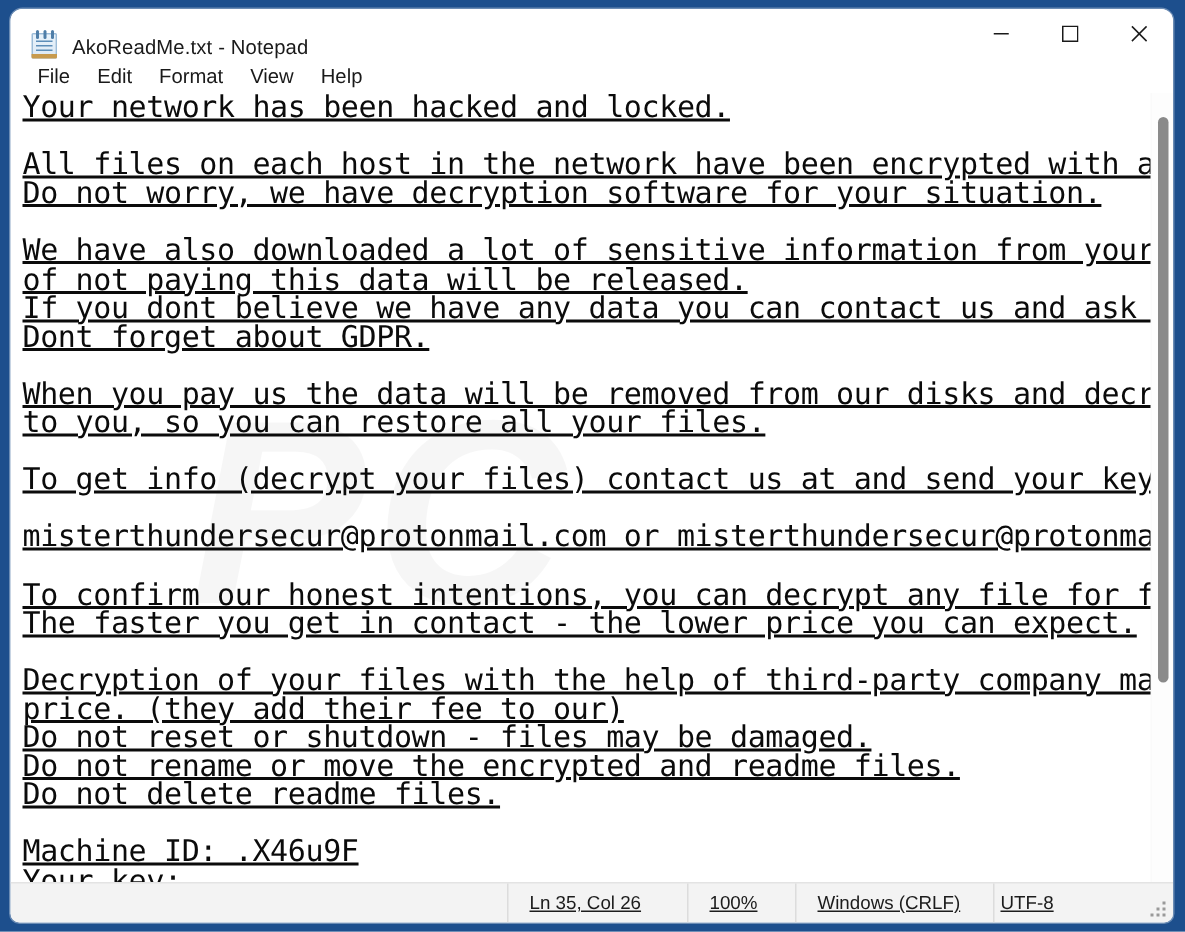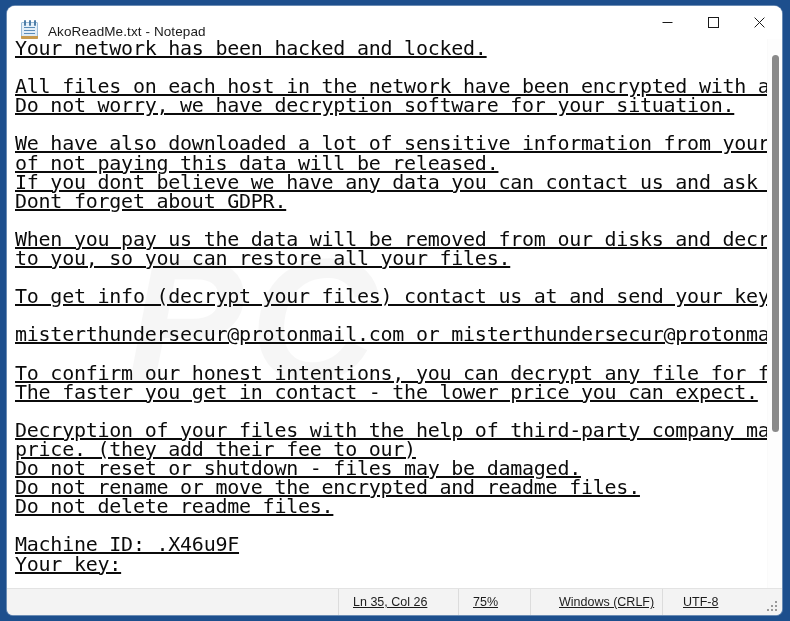--- a/index.html
+++ b/index.html
@@ -228,22 +228,22 @@
     height: 26px;
     display: flex;
     align-items: center;
     border-left: 1px solid #dcdcdc;
     white-space: nowrap;
     cursor: default;
     text-decoration: underline;
   }
   #status-position { width: 120px; padding-left: 14px; box-sizing: border-box; }
   #status-zoom     { width:  72px; padding-left: 14px; box-sizing: border-box; }
-  #status-eol      { width: 132px; padding-left: 28px; box-sizing: border-box; }
-  #status-encoding { width: 120px; padding-left: 20px; box-sizing: border-box; }
+  #status-eol      { width: 132px; padding-left: 14px; box-sizing: border-box; }
+  #status-encoding { width: 120px; padding-left: 4px; box-sizing: border-box; }
   #resize-grip {
     position: absolute;
     right: 4px;
     bottom: 3px;
     width: 11px;
     height: 11px;
   }
   #resize-grip i {
     position: absolute;
     width: 2px; height: 2px;
@@ -287,20 +287,27 @@
         </div>
         <div class="win-btn close">
           <svg width="11" height="11" viewBox="0 0 11 11">
             <line x1="0.6" y1="0.6" x2="10.4" y2="10.4" stroke="#1a1a1a" stroke-width="1"></line>
             <line x1="10.4" y1="0.6" x2="0.6" y2="10.4" stroke="#1a1a1a" stroke-width="1"></line>
           </svg>
         </div>
       </div>
     </div>
 
+    <div id="menu-bar">
+      <div class="menu-item">File</div>
+      <div class="menu-item">Edit</div>
+      <div class="menu-item">Format</div>
+      <div class="menu-item">View</div>
+      <div class="menu-item">Help</div>
+    </div>
 
     <div id="editor-area">
       <div id="text-canvas">
         <div id="watermark">
           <div class="wm-text" id="wm-1">PC</div>
         </div>
         <pre id="doc-text">Your network has been hacked and locked.
 
 All files on each host in the network have been encrypted with a strong algorithm.
 Do not worry, we have decryption software for your situation.
@@ -330,21 +337,21 @@
 Your key:</pre>
       </div>
 
       <div id="v-scrollbar">
         <div id="v-scroll-thumb"></div>
       </div>
     </div>
 
     <div id="status-bar">
       <div class="status-cell" id="status-position">Ln 35, Col 26</div>
-      <div class="status-cell" id="status-zoom">75%</div>
+      <div class="status-cell" id="status-zoom">100%</div>
       <div class="status-cell" id="status-eol">Windows (CRLF)</div>
       <div class="status-cell" id="status-encoding">UTF-8</div>
       <div id="resize-grip">
         <i style="left:8px; top:0px;"></i>
         <i style="left:4px; top:4px;"></i>
           <i style="left:8px; top:4px;"></i>
         <i style="left:0px; top:8px;"></i>
           <i style="left:4px; top:8px;"></i>
           <i style="left:8px; top:8px;"></i>
       </div>

